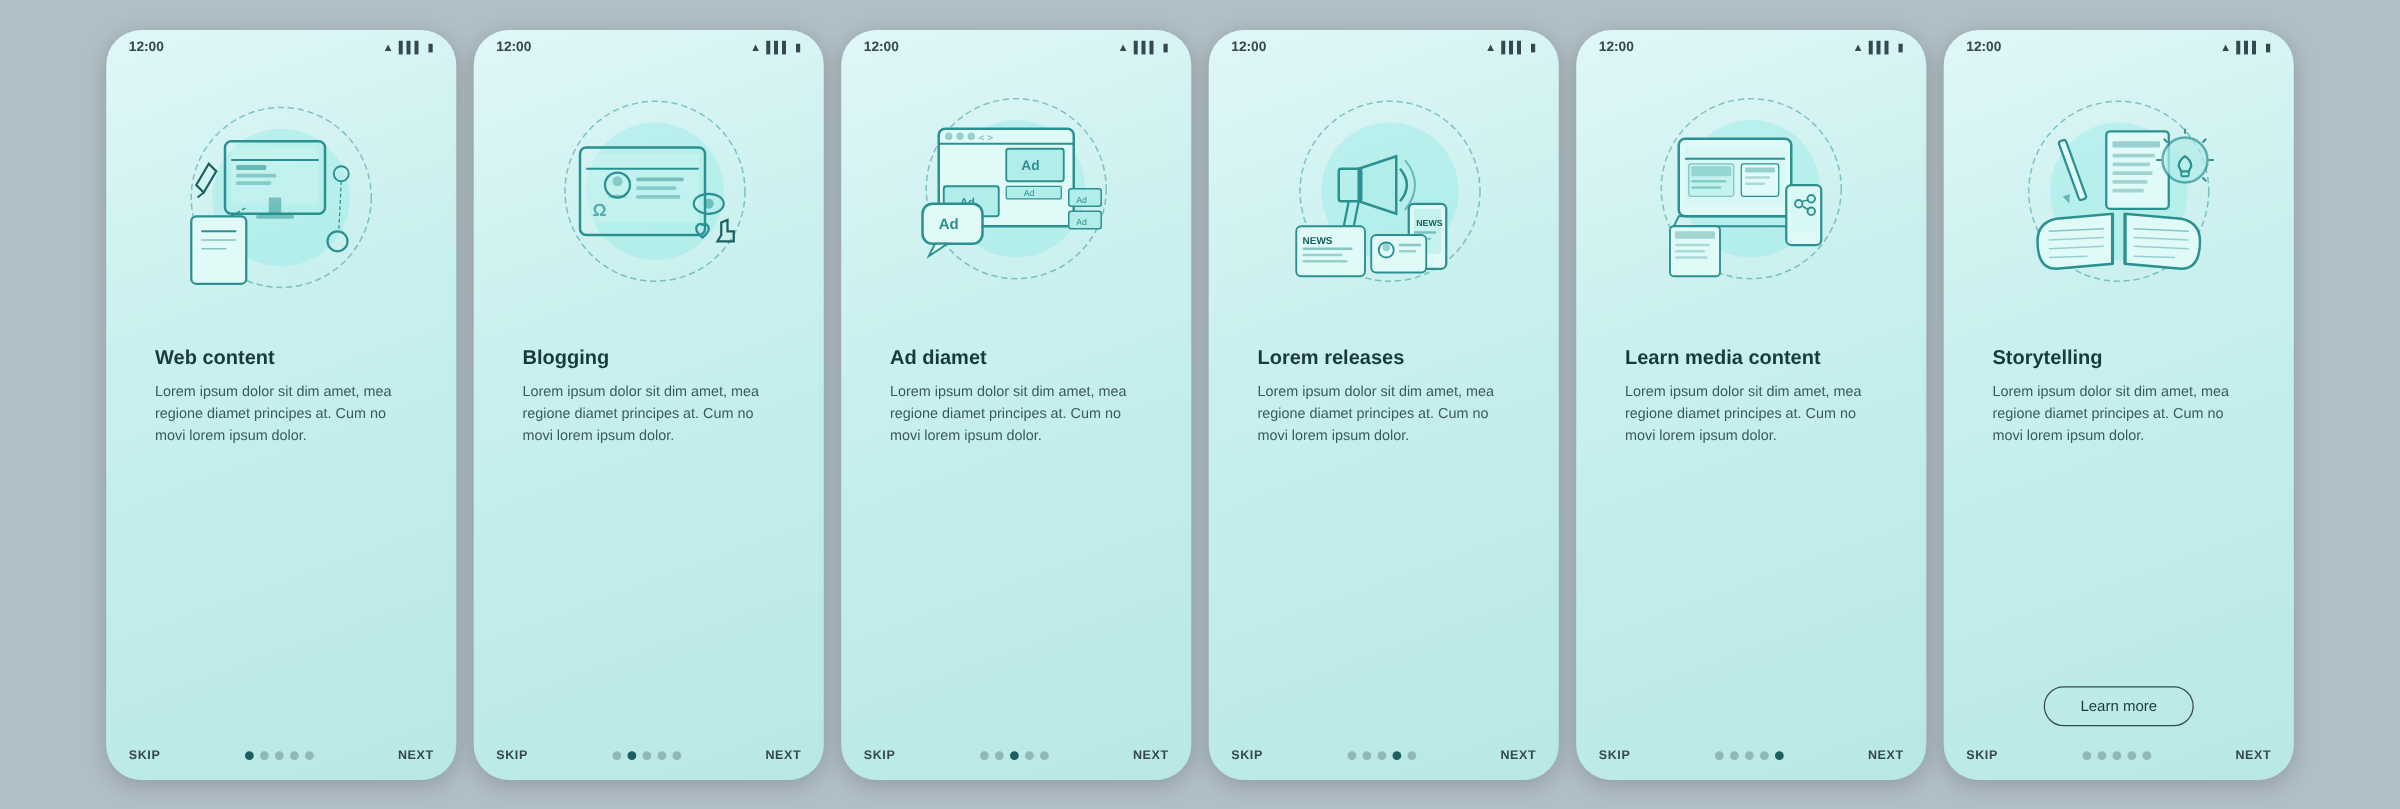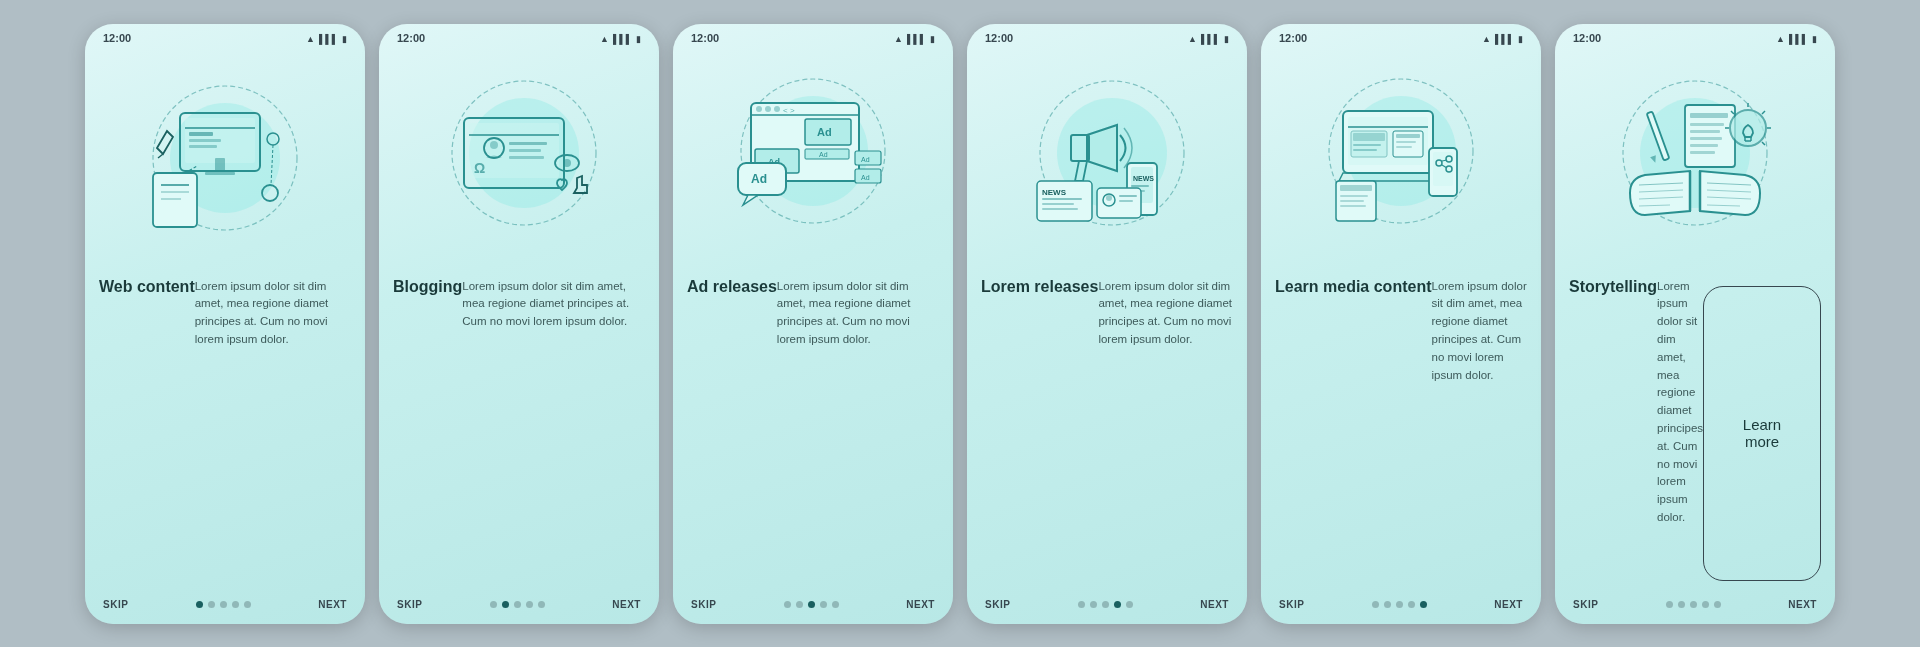--- a/index.html
+++ b/index.html
@@ -32,21 +32,21 @@
       align-items: center;
       padding: 0;
       overflow: hidden;
       position: relative;
     }
 
     .phone-status-bar {
       width: 100%;
       display: flex;
       justify-content: space-between;
-      align-items: flex-end;
+      align-items: center;
       padding: 8px 18px 4px 18px;
       flex-shrink: 0;
     }
 
     .status-time {
       font-size: 11px;
       font-weight: 600;
       color: #37474f;
     }
 
@@ -72,23 +72,23 @@
     }
 
     .phone-illustration svg {
       width: 200px;
       height: 200px;
     }
 
     .phone-content {
       flex: 1;
       width: 100%;
-      padding: 0 14px;
-      display: flex;
-      flex-direction: row;
+      padding: 0 39px;
+      display: flex;
+      flex-direction: column;
     }
 
     .phone-title {
       font-size: 16px;
       font-weight: 600;
       color: #1a3a3a;
       margin-bottom: 10px;
       text-align: left;
     }
 
@@ -98,21 +98,21 @@
       line-height: 1.55;
       flex: 1;
     }
 
     .learn-more-btn {
       border: 1.5px solid #37474f;
       background: transparent;
       color: #1a3a3a;
       border-radius: 20px;
       padding: 8px 28px;
-      font-size: 15px;
+      font-size: 12px;
       cursor: pointer;
       margin: 8px auto;
       display: block;
       text-align: center;
     }
 
     .phone-bottom {
       width: 100%;
       display: flex;
       justify-content: space-between;
@@ -295,21 +295,21 @@
         <polygon points="35,132 30,142 45,132" fill="#e0faf8" stroke="#2a9090" stroke-width="1.5"></polygon>
         <text x="38" y="120" font-size="12" font-weight="bold" fill="#2a9090">Ad</text>
 
         <rect x="142" y="88" width="26" height="14" rx="2" fill="#b2ede9" stroke="#2a9090" stroke-width="1.2"></rect>
         <text x="148" y="99" font-size="7" fill="#2a9090">Ad</text>
         <rect x="142" y="106" width="26" height="14" rx="2" fill="#b2ede9" stroke="#2a9090" stroke-width="1.2"></rect>
         <text x="148" y="117" font-size="7" fill="#2a9090">Ad</text>
       </svg>
     </div>
     <div class="phone-content">
-      <div class="phone-title">Ad releases</div>
+      <div class="phone-title">Ad diamet</div>
       <div class="phone-desc">Lorem ipsum dolor sit dim amet, mea regione diamet principes at. Cum no movi lorem ipsum dolor.</div>
     </div>
     <div class="phone-bottom">
       <span class="nav-label">SKIP</span>
       <div class="dots">
         <div class="dot"></div>
         <div class="dot"></div>
         <div class="dot active"></div>
         <div class="dot"></div>
         <div class="dot"></div>

